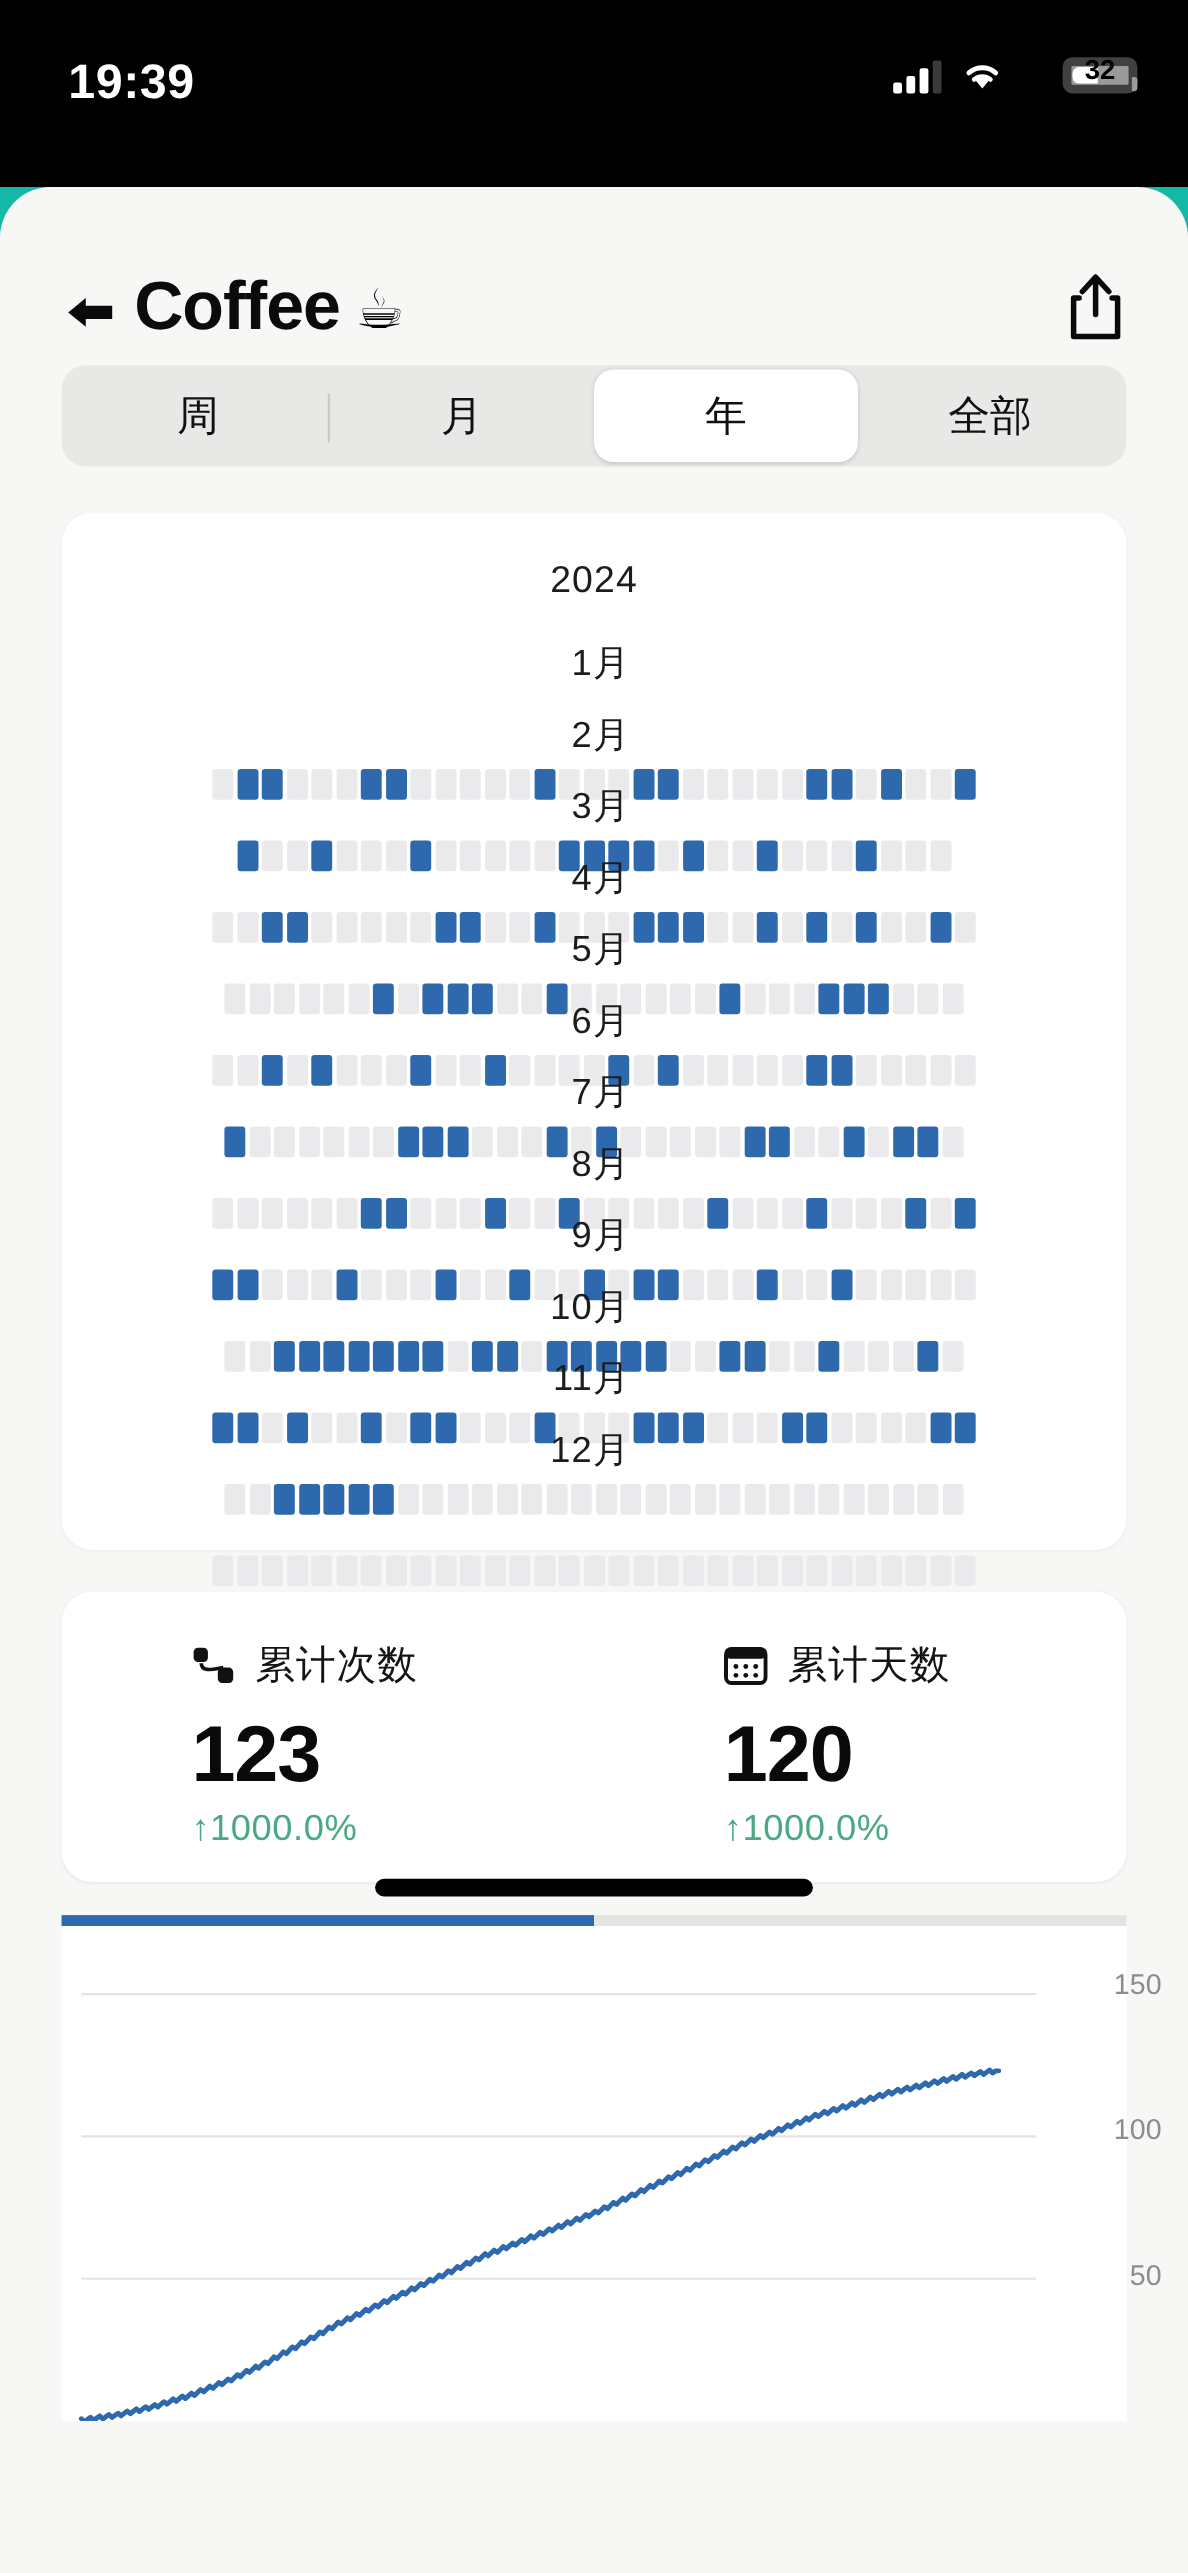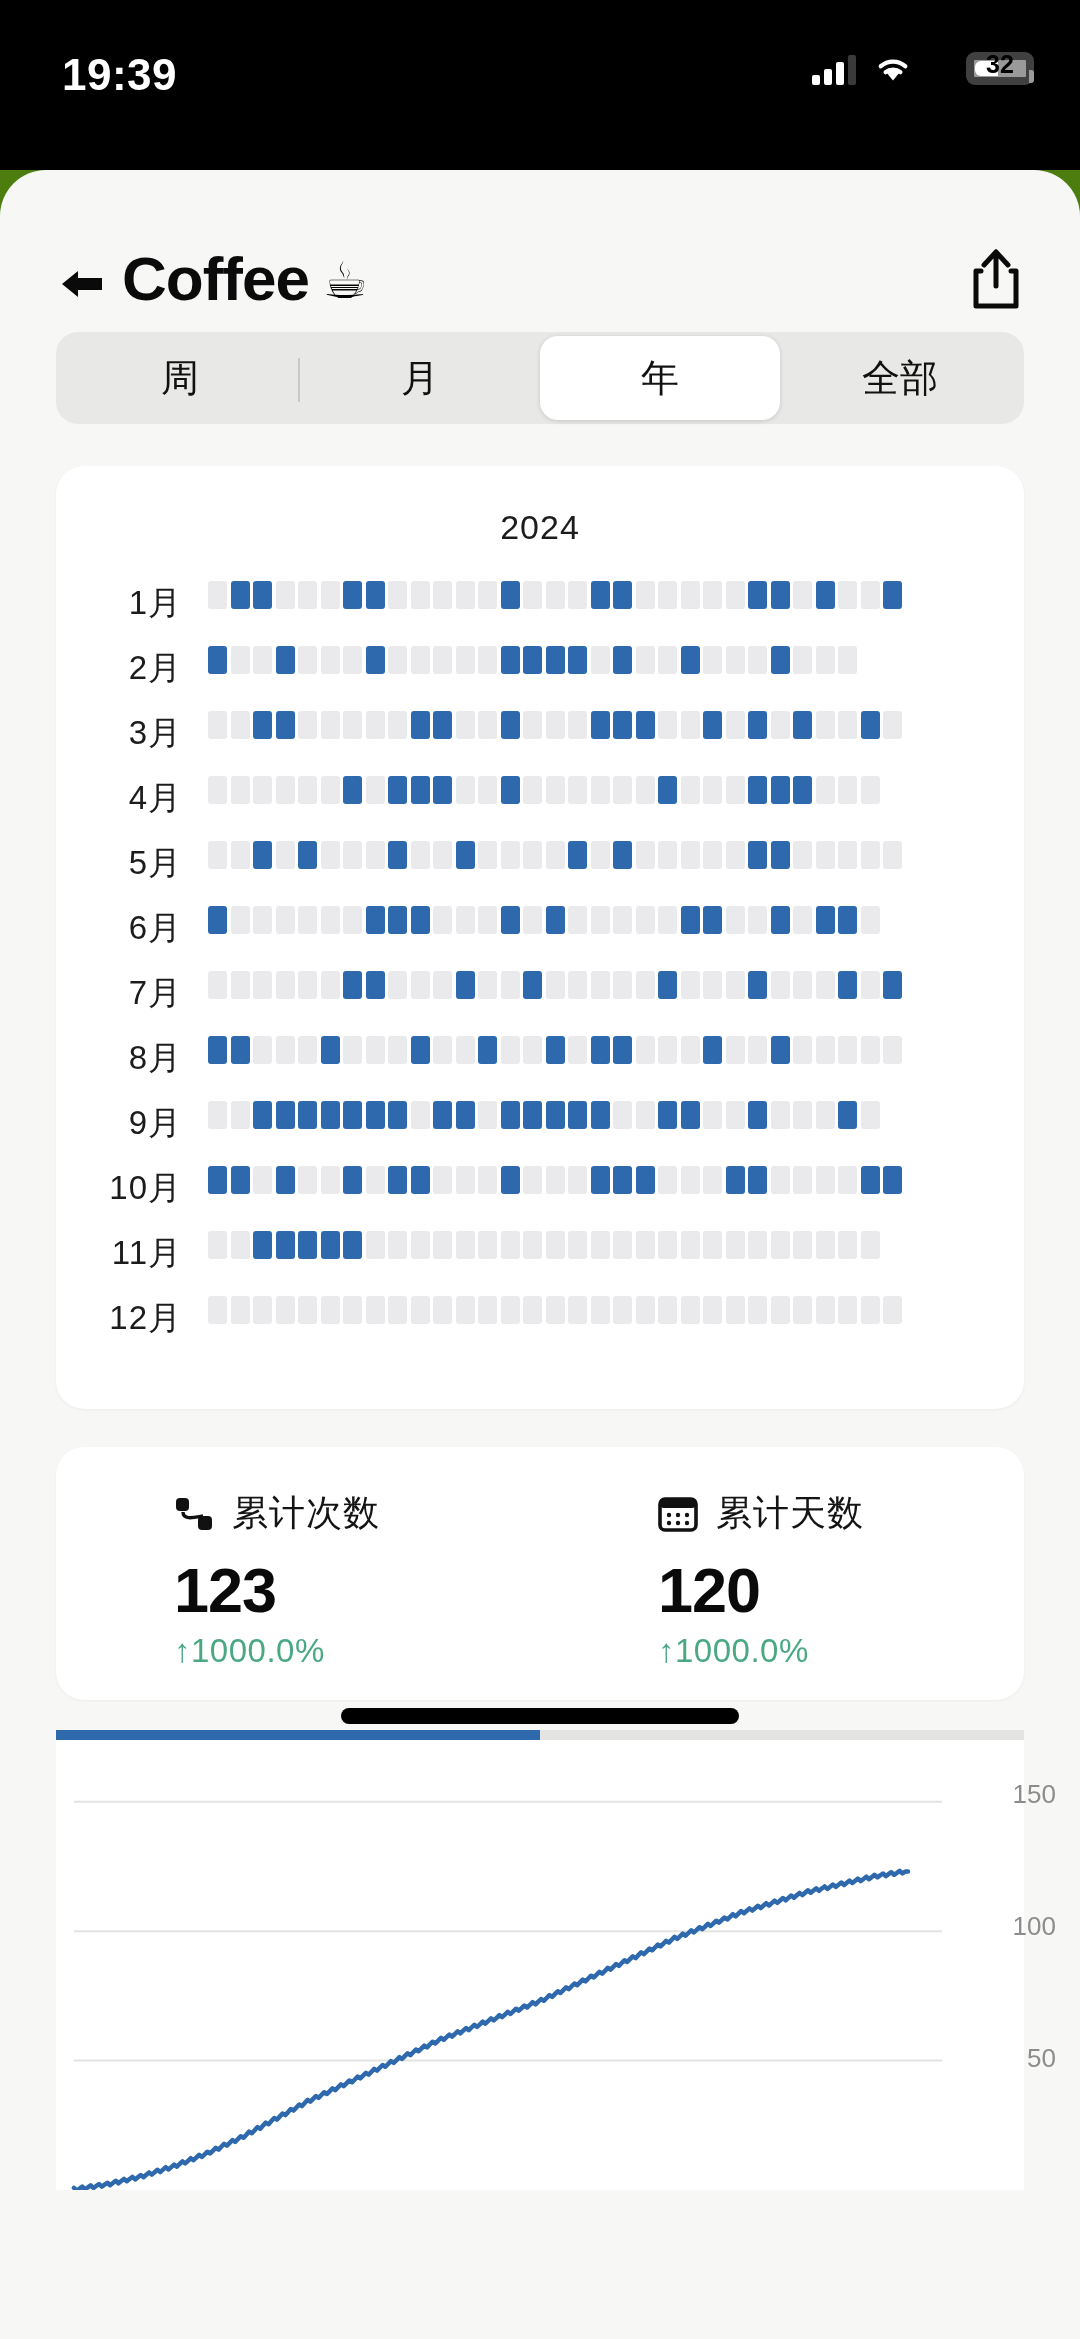--- a/index.html
+++ b/index.html
@@ -2,21 +2,21 @@
 <html><head>
 <meta charset="utf-8">
 <style>
   * { margin:0; padding:0; box-sizing:border-box; }
   html, body {
     width:1080px; height:2339px;
     background:#000;
     font-family:"Liberation Sans","DejaVu Sans",sans-serif;
     overflow:hidden;
   }
-  .phone { position:relative; width:1080px; height:1746px; background:#4d7c0f; }
+  .phone { position:relative; width:1080px; height:1746px; background:#14b8a6; }
 
   
   .statusbar {
     position:absolute; top:0; left:0; width:1080px; height:170px;
     background:#000; color:#fff;
   }
   .sb-time {
     position:absolute; left:62px; top:50px;
     font-size:44px; font-weight:600; letter-spacing:.5px; color:#fff;
   }
@@ -92,41 +92,41 @@
   
   .card {
     margin:42px 56px 0 56px; background:#fff; border-radius:28px;
     box-shadow:0 1px 3px rgba(0,0,0,.05);
   }
   .card-year {
     text-align:center; font-size:34px; color:#1c1c1c; padding:42px 0 34px 0;
     letter-spacing:1px;
   }
   .heat-rows { padding:0 34px 48px 34px; }
-  .heat-row { display:flex; align-items:flex-start; height:65px; }
+  .heat-row { display:flex; align-items:center; height:65px;flex-direction:column; }
   .heat-label {
     width:118px; flex:0 0 118px; text-align:right; padding-right:26px;
     font-size:33px; color:#1c1c1c; letter-spacing:1px;
   }
   .heat-cells { display:flex; gap:3.5px; flex:1; }
   .cell { width:19px; height:28px; border-radius:3px; background:#eaeaec; }
   .cell.on { background:#2e69ad; }
 
   
   .stats-card {
     margin:38px 56px 0 56px; background:#fff; border-radius:28px;
     padding:42px 0 30px 0; display:flex; box-shadow:0 1px 3px rgba(0,0,0,.05);
     position:relative;
   }
   .stat { flex:1; padding-left:118px; }
   .stat-head { display:flex; align-items:center; gap:18px; }
   .stat-icon { width:40px; height:38px; position:relative; flex:0 0 auto; }
   .stat-name { font-size:36px; color:#141414; letter-spacing:1px; }
   .stat-value {
-    font-size:63px; font-weight:700; color:#0a0a0a; line-height:1.15;
+    font-size:72px; font-weight:700; color:#0a0a0a; line-height:1.15;
     margin-top:16px; letter-spacing:-1px;
   }
   .stat-delta { font-size:33px; color:#4aa882; margin-top:6px; letter-spacing:.5px; }
 
   
   .chart-wrap { position:relative; margin-top:30px; height:460px; }
   .progress-track {
     position:absolute; top:0; left:56px; right:56px; height:10px; background:#e4e4e2;
   }
   .progress-fill { height:10px; background:#2e69ad; width:50%; }

